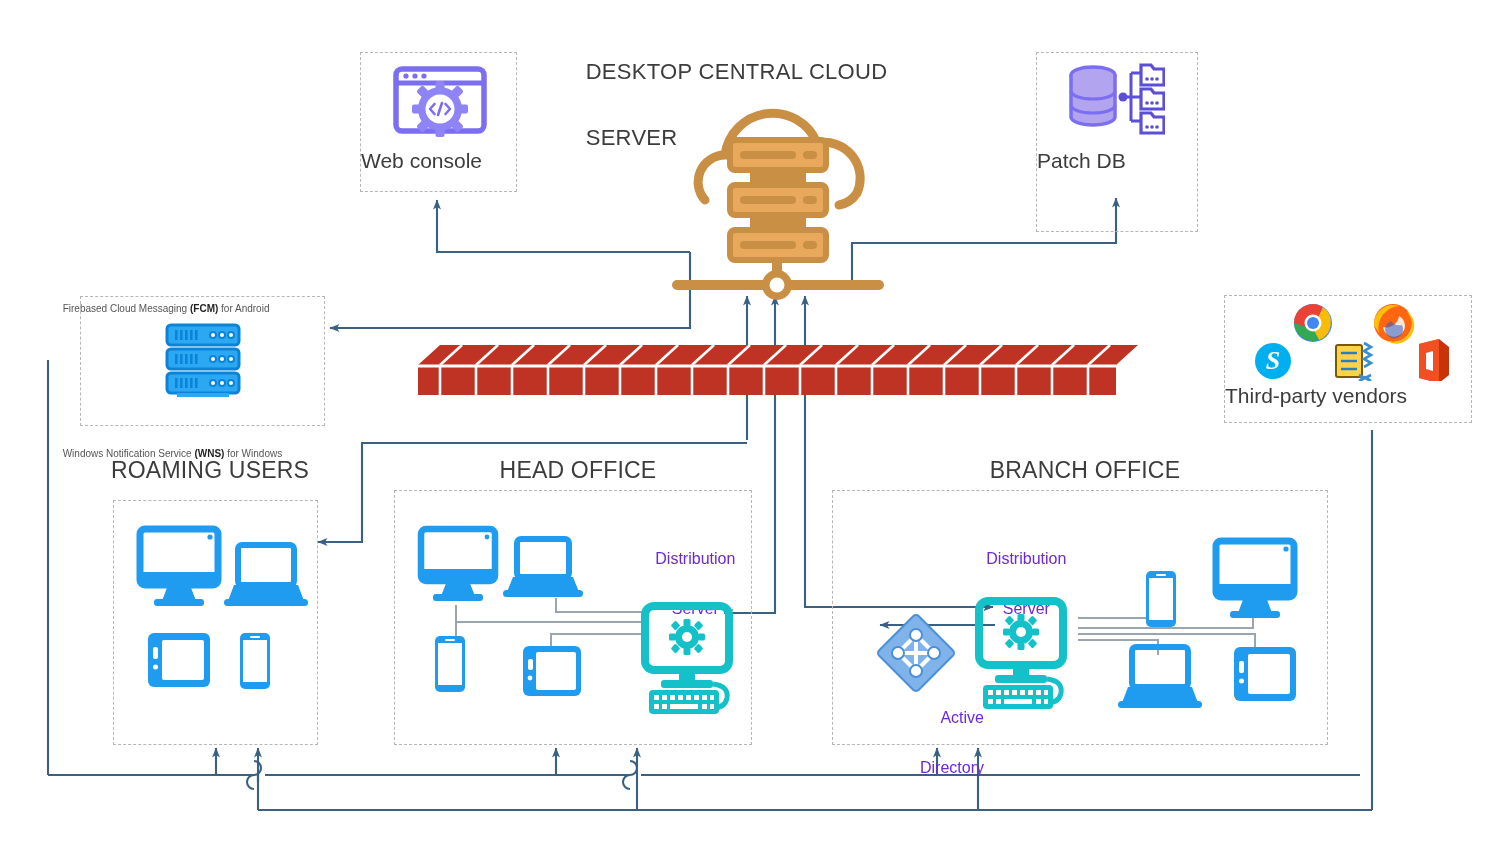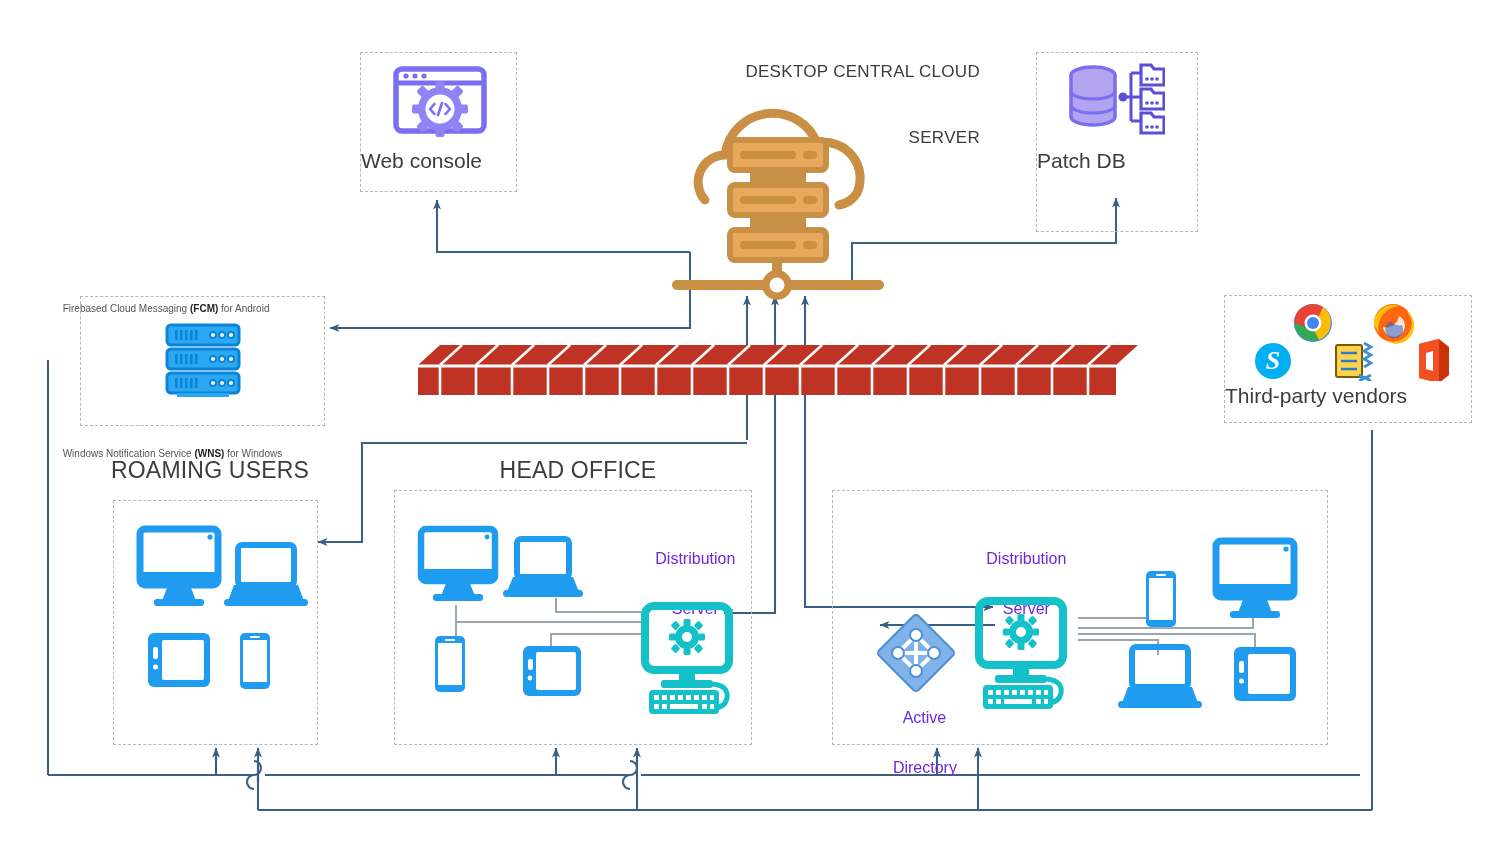--- a/index.html
+++ b/index.html
@@ -1,21 +1,21 @@
 <!DOCTYPE html>
 <html><head>
 <meta charset="utf-8">
 <style>
   html,body{margin:0;padding:0;background:#ffffff;}
   body{width:1500px;height:842px;position:relative;overflow:hidden;
        font-family:"Liberation Sans", sans-serif; color:#3a3a3a;}
   .canvas{position:absolute;inset:0;}
   svg.layer{position:absolute;left:0;top:0;width:1500px;height:842px;overflow:visible;}
   .txt{position:absolute;white-space:pre;}
-  .title-main{font-size:17px;color:#3c3c3c;text-align:right;line-height:33px;letter-spacing:.3px;}
+  .title-main{font-size:22px;color:#3c3c3c;text-align:left;line-height:33px;letter-spacing:.3px;}
   .zone-title{font-size:23px;color:#3c3c3c;text-align:center;letter-spacing:.2px;}
   .node-label{font-size:16px;color:#6d28d9;text-align:center;line-height:25px;}
   .small-label{font-size:21px;color:#3c3c3c;text-align:left;}
   .note{font-size:10px;color:#555;line-height:29px;}
   .note b{color:#1f1f1f;font-weight:bold;}
   .dashbox{position:absolute;border:1.4px dashed #b6b6b6;box-sizing:border-box;}
   .icon-wrap{position:absolute;}
 </style>
 </head>
 <body>
@@ -447,20 +447,21 @@
           <rect x="9" y="98" width="5" height="5"></rect>
             <rect x="17" y="98" width="5" height="5"></rect>
             <rect x="25" y="98" width="28" height="5"></rect>
           <rect x="57" y="98" width="5" height="5"></rect>
             <rect x="65" y="98" width="4" height="5"></rect>
         </g>
       </g>
     </svg>
   </div>
 
+  <div class="txt zone-title" style="left:985px;top:457px;width:200px;">BRANCH OFFICE</div>
   <div class="dashbox" style="left:832px;top:490px;width:496px;height:255px;">
     <div class="txt node-label" style="left:115px;top:30px;width:130px;">
       <span>Distribution</span><br>
       <span>Server</span>
     </div>
     <svg width="480" height="215" viewBox="0 0 480 215" style="position:absolute;left:8px;top:28px;">
 
       <g transform="translate(138,82)">
         <rect x="0" y="0" width="84" height="64" rx="9" fill="none" stroke="#15c1c8" stroke-width="8"></rect>
         <g transform="translate(42,31)" fill="#15c1c8">
@@ -536,18 +537,18 @@
         <path d="M48,30 L48,66 M30,48 L66,48 M48,30 L30,48 M48,30 L66,48 M30,48 L48,66 M66,48 L48,66"></path>
       </g>
       <g fill="#ffffff" stroke="#4a8fd8" stroke-width="2">
         <circle cx="48" cy="30" r="6"></circle>
           <circle cx="30" cy="48" r="6"></circle>
         <circle cx="66" cy="48" r="6"></circle>
           <circle cx="48" cy="66" r="6"></circle>
       </g>
     </svg>
   </div>
-  <div class="txt node-label" style="left:848px;top:680px;width:136px;">
+  <div class="txt node-label" style="left:848px;top:680px;width:136px;text-align:right;">
     <span>Active</span><br>
     <span>Directory</span>
   </div>
 
 </div>
 
 </body></html>

